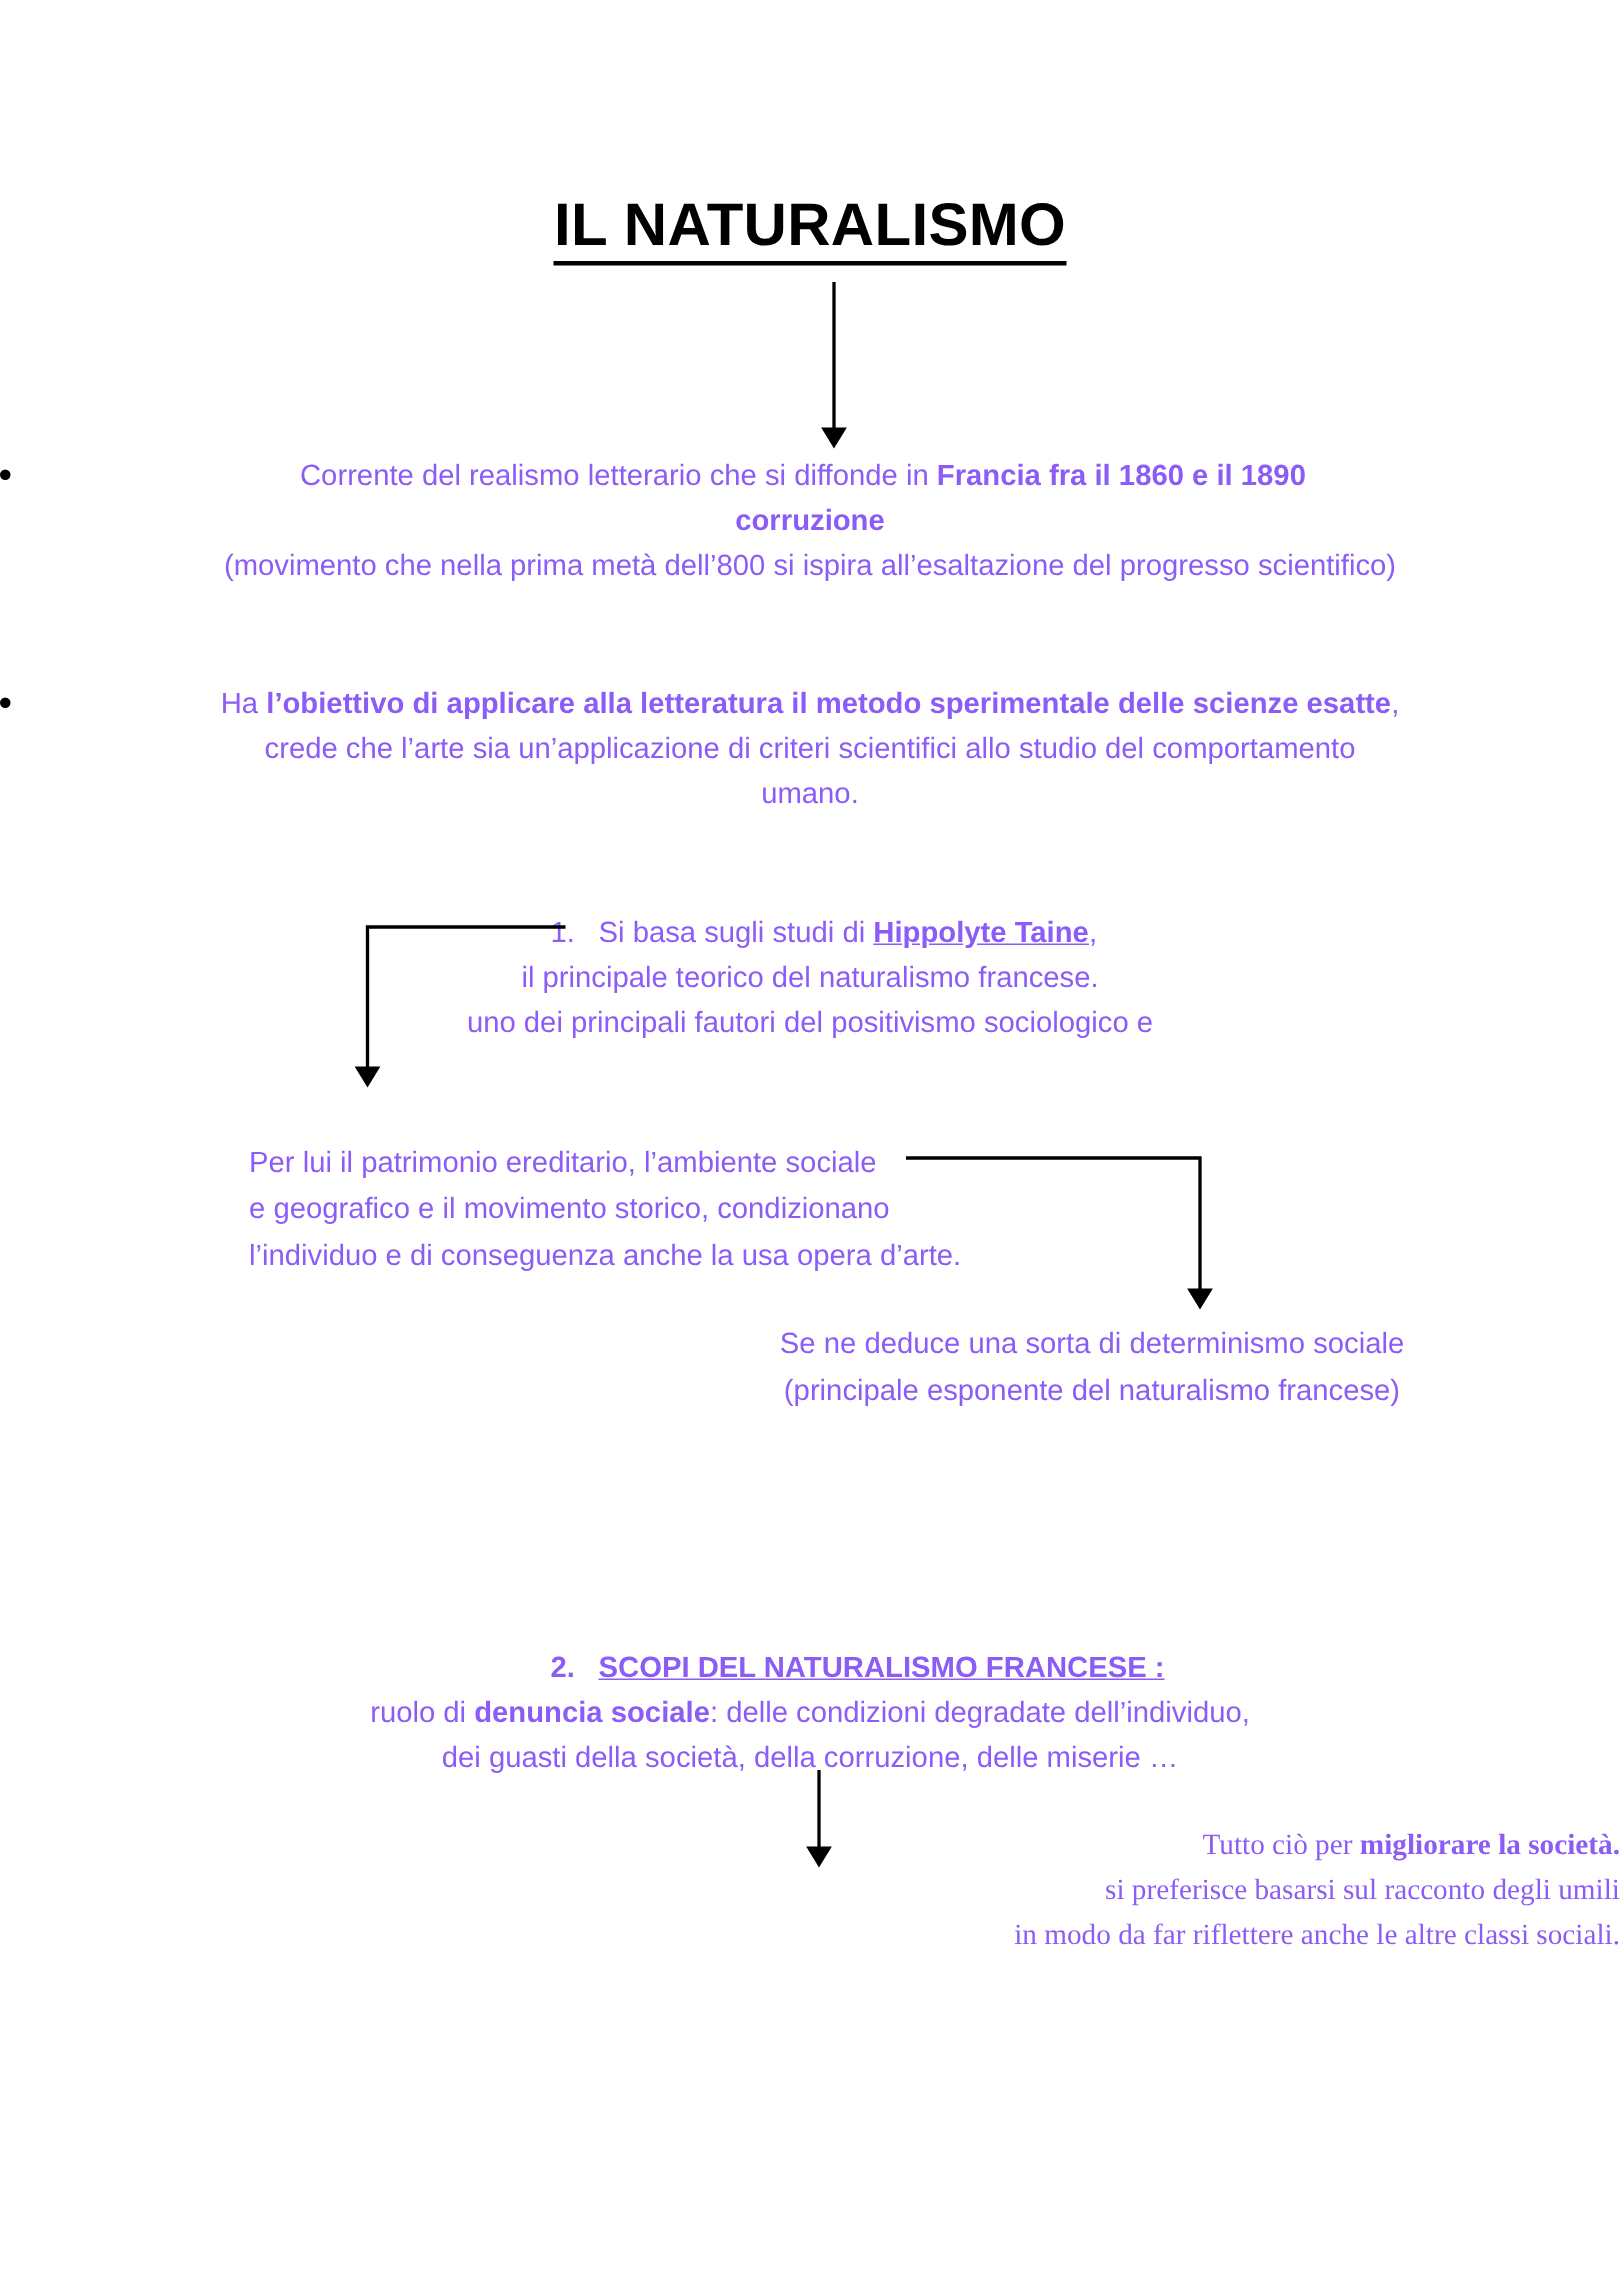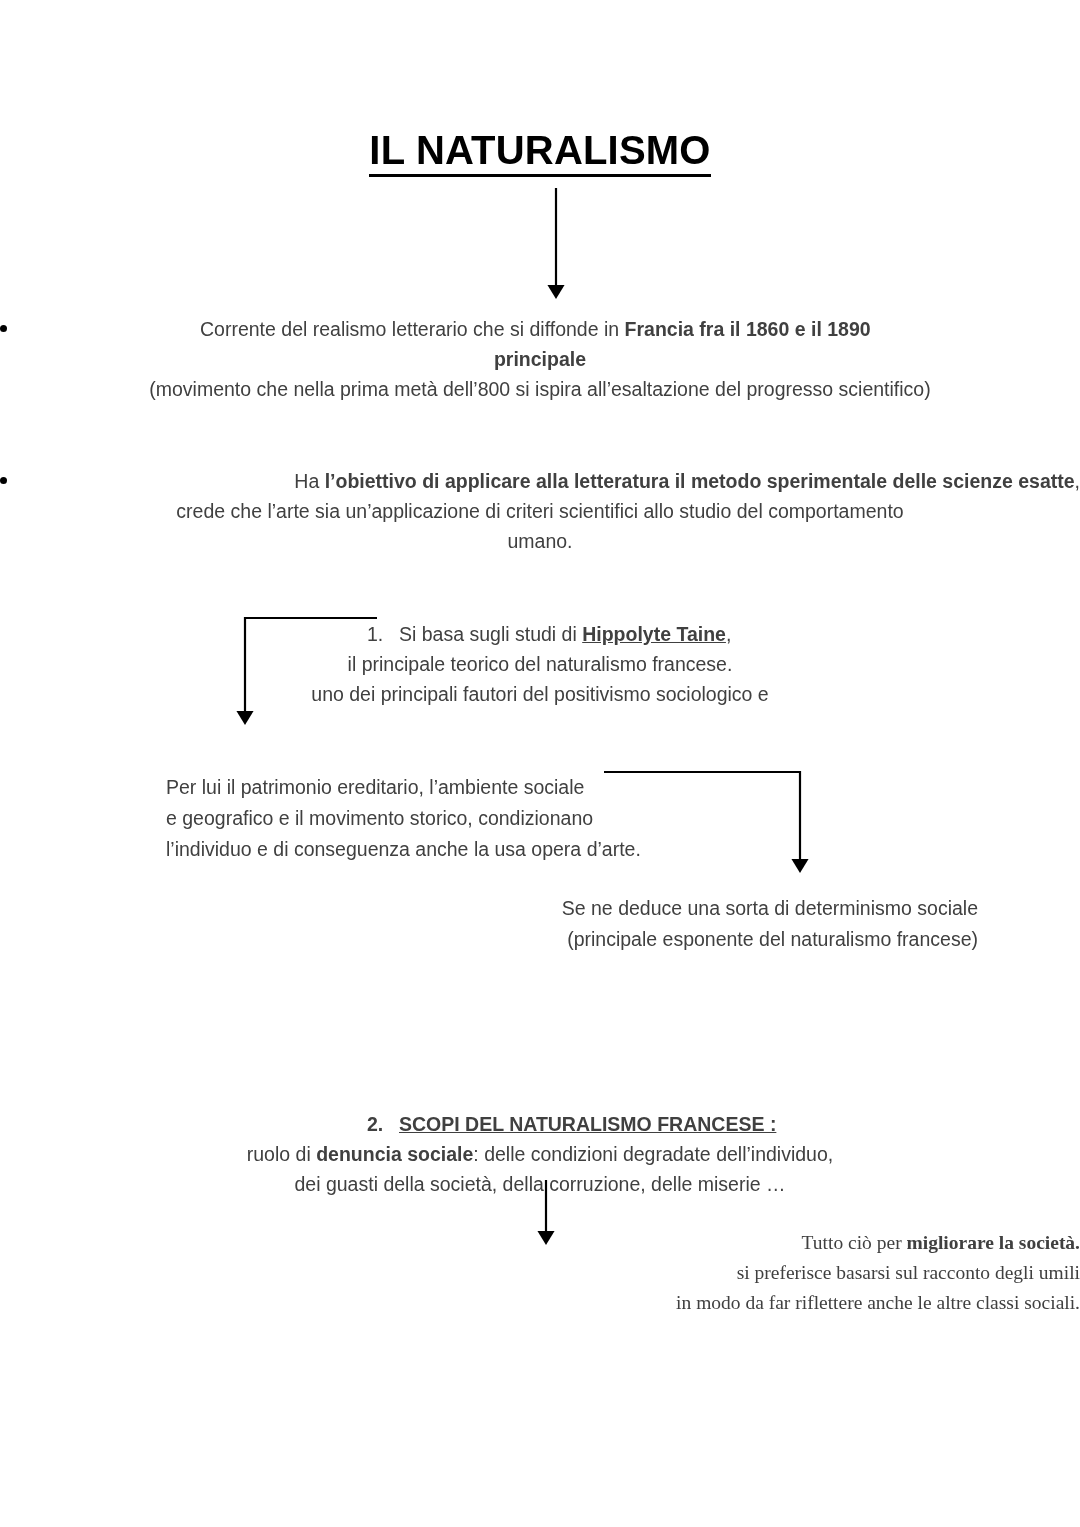--- a/index.html
+++ b/index.html
@@ -33,22 +33,21 @@
   .title span {
     border-bottom: 3px solid #000;
     padding-bottom: 2px;
   }
 
   
   .txt {
     position: absolute;
     font-size: 19.5px;
     line-height: 30px;
-    color: #404040;
-    margin-top: 12px;
+    color: #8b5cf6;
   }
   .txt b { font-weight: bold; }
   .u { text-decoration: underline; }
 
   
   .block1 { left: 0; top: 302px; width: 1080px; text-align: center; }
   .block1 .line-bullet {
     text-align: left;
     padding-left: 200px;
     position: relative;
@@ -59,21 +58,21 @@
     top: 11px;
     width: 7px;
     height: 7px;
     background: #000;
     border-radius: 50%;
   }
 
   
   .block2 { left: 0; top: 454px; width: 1080px; text-align: center; }
   .block2 .line-bullet {
-    text-align: right;
+    text-align: center;
     position: relative;
   }
   .block2 .bullet-dot { top: 11px; }
 
   
   .block3 { left: 0; top: 607px; width: 1080px; text-align: center; }
   .block3 .num-line {
     position: relative;
     padding-left: 367px;
     text-align: left;
@@ -87,21 +86,21 @@
     width: 640px;
     text-align: left;
     line-height: 31px;
   }
 
   
   .block5 {
     left: 478px;
     top: 881px;
     width: 500px;
-    text-align: right;
+    text-align: center;
     line-height: 31px;
   }
 
   
   .block6 { left: 0; top: 1097px; width: 1080px; text-align: center; }
   .block6 .num-line {
     position: relative;
     padding-left: 367px;
     text-align: left;
   }
@@ -127,21 +126,21 @@
   <div class="title">
     <span>IL NATURALISMO</span>
   </div>
 
   <div class="txt block1">
     <div class="line-bullet">
       <span class="bullet-dot"></span>
       <span>Corrente del realismo letterario che si diffonde in </span><b>Francia fra il 1860 e il 1890</b>
     </div>
     <div>
-      <b>principale</b>
+      <b>corruzione</b>
     </div>
     <div>(movimento che nella prima metà dell’800 si ispira all’esaltazione del progresso scientifico)</div>
   </div>
 
   <div class="txt block2">
     <div class="line-bullet">
       <span class="bullet-dot"></span>
       <span>Ha </span><b>l’obiettivo di applicare alla letteratura il metodo sperimentale delle scienze esatte</b><span>,</span>
     </div>
     <div>crede che l’arte sia un’applicazione di criteri scientifici allo studio del comportamento</div>

